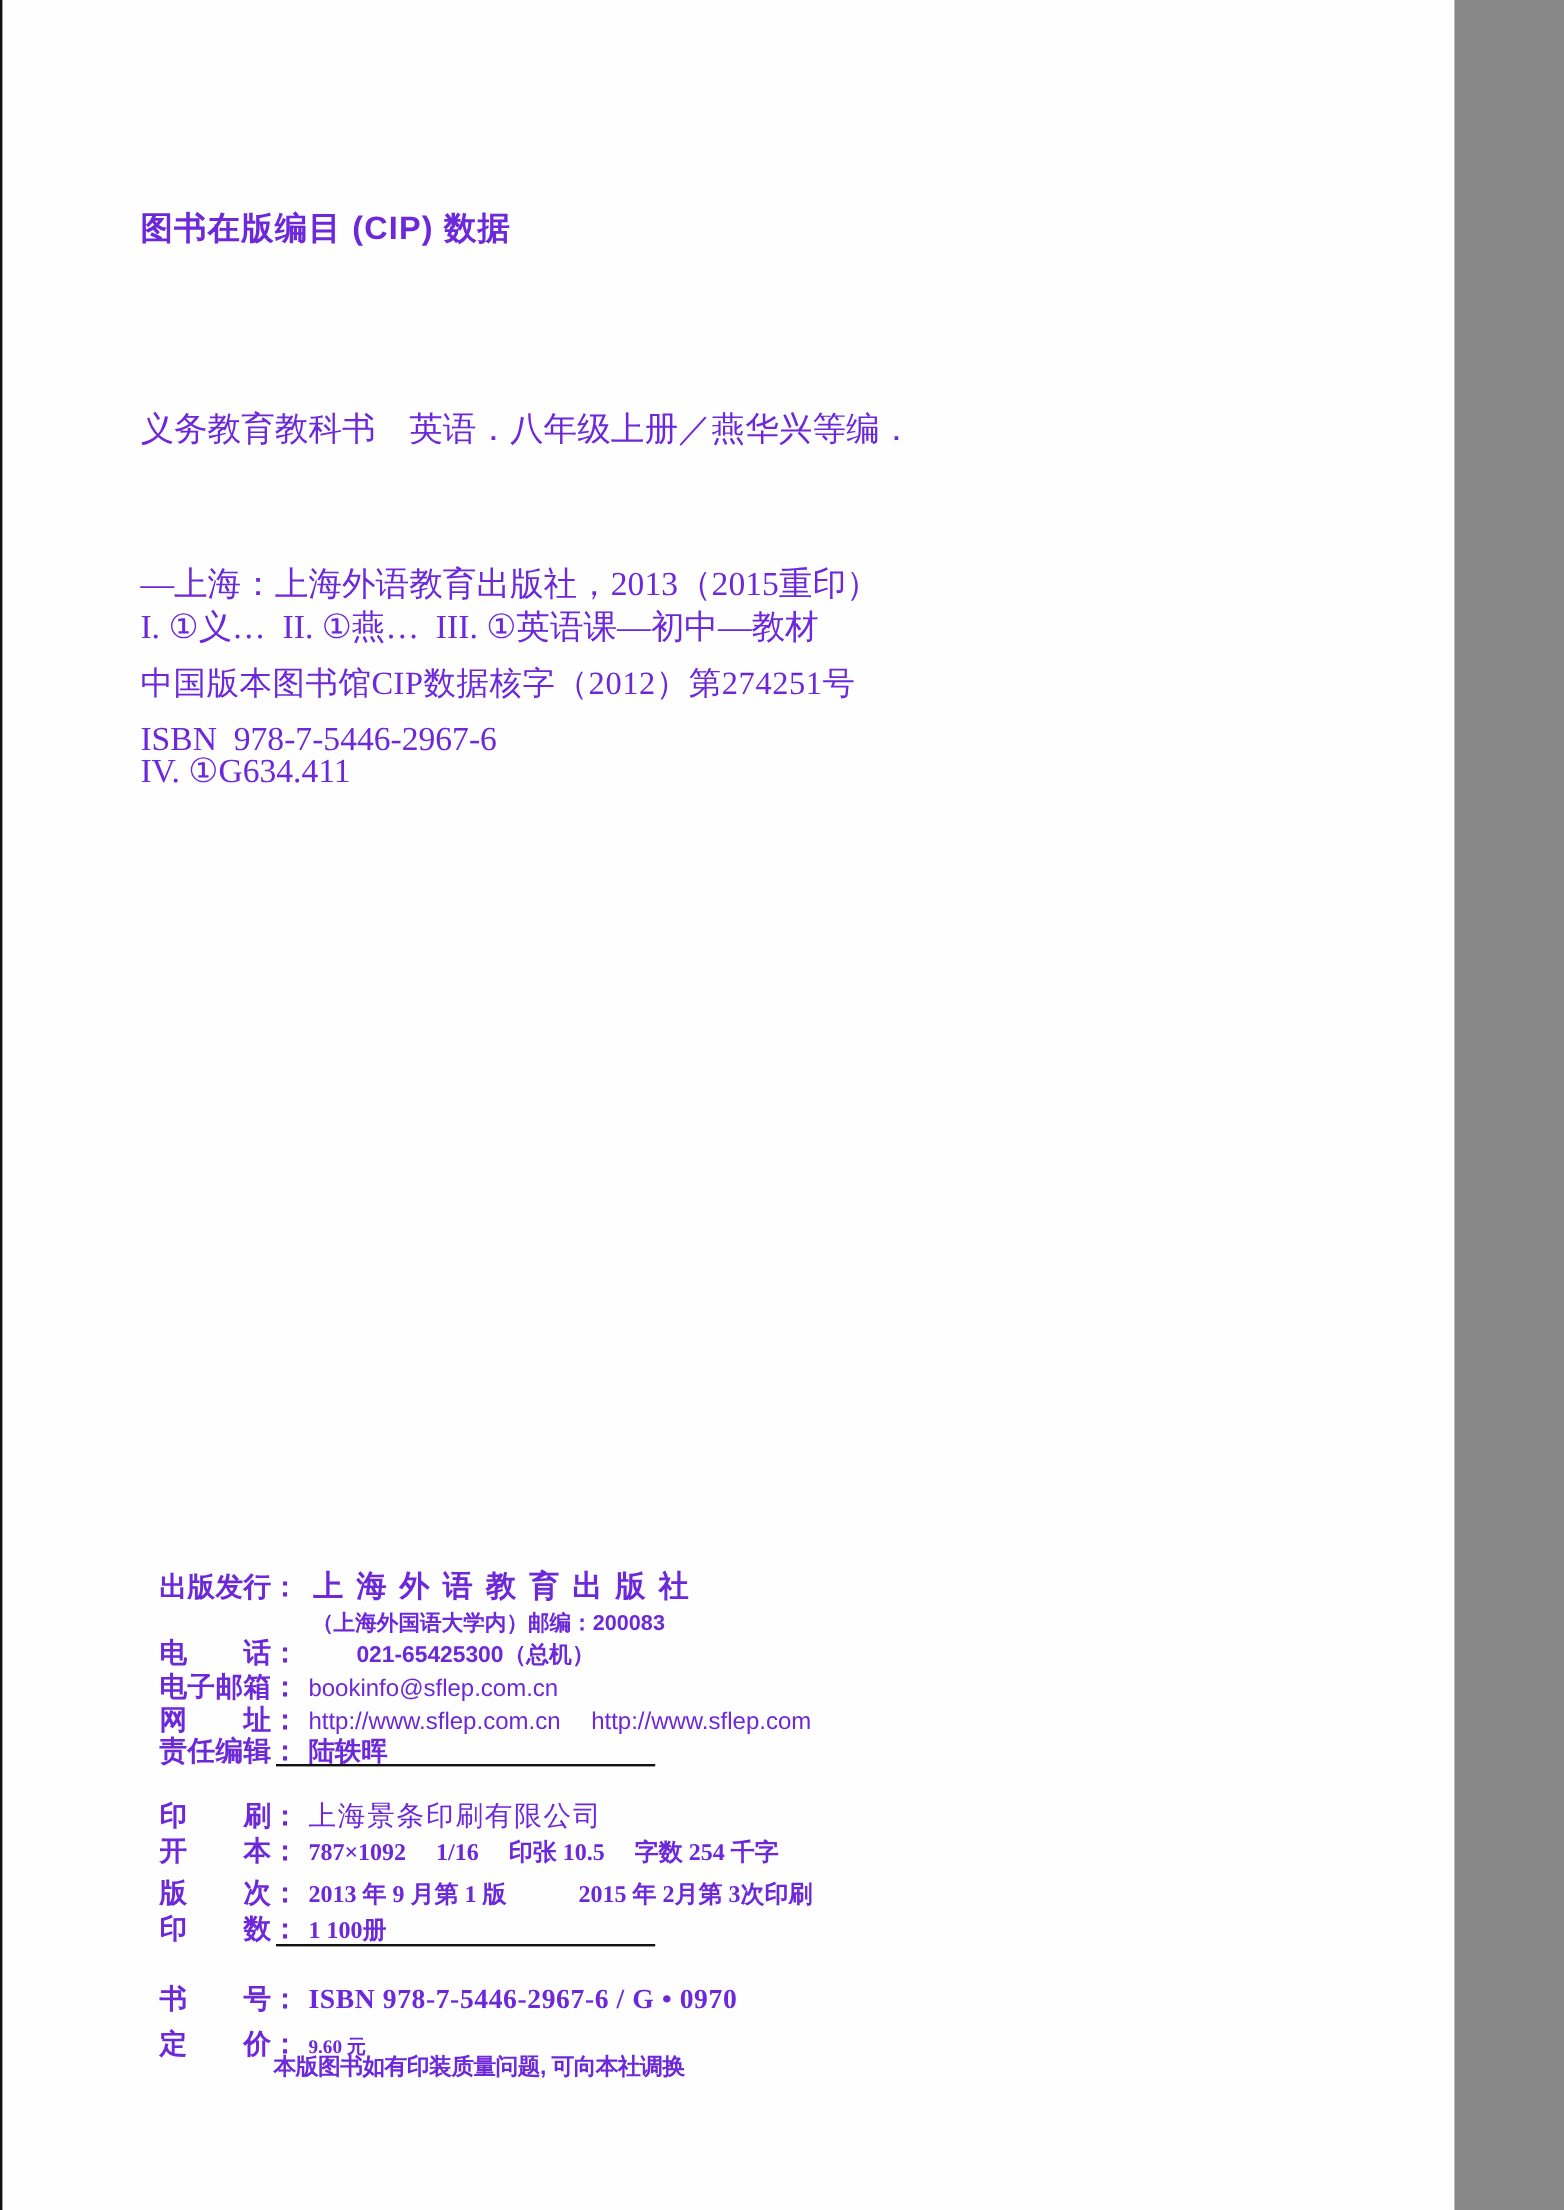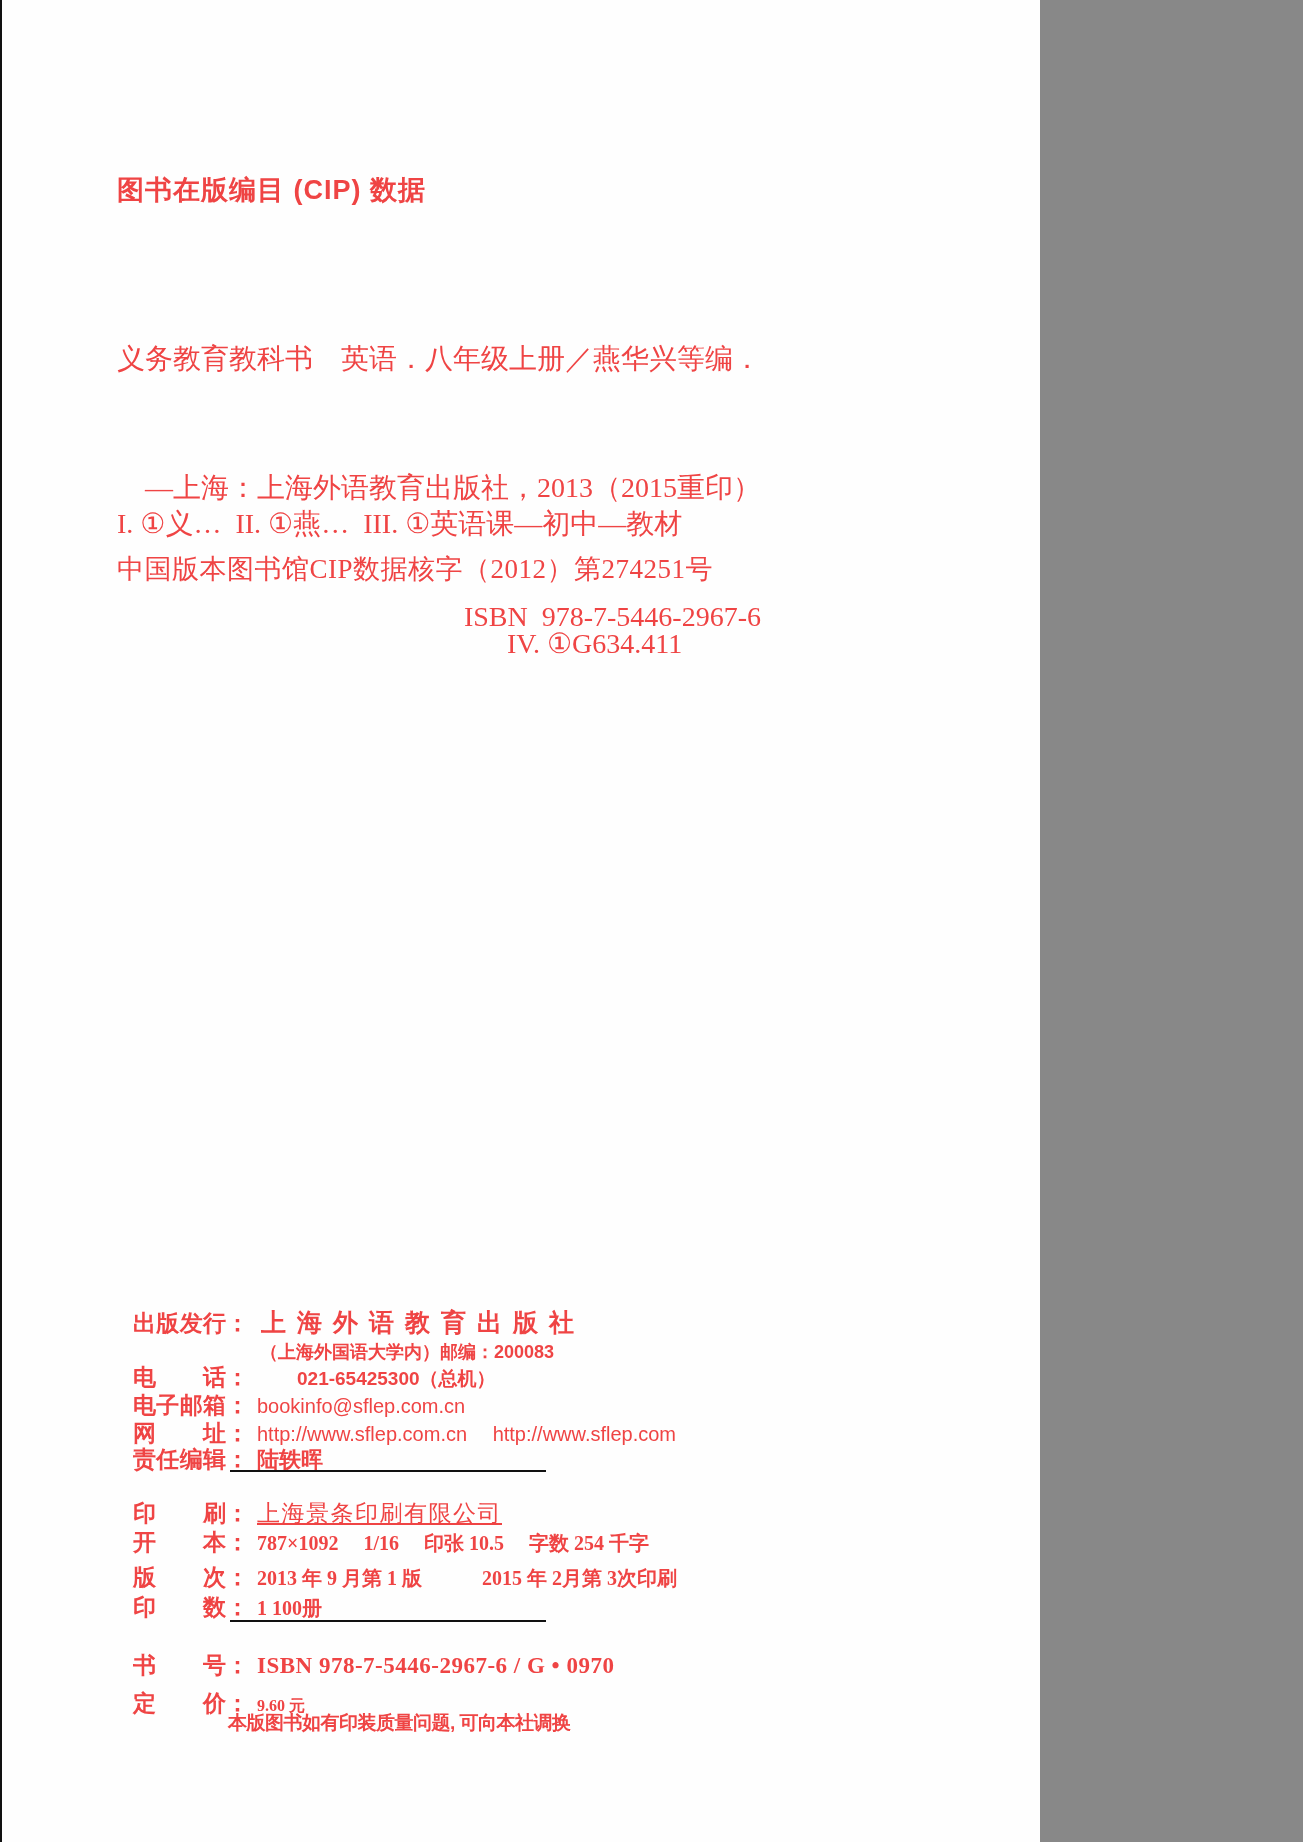--- a/index.html
+++ b/index.html
@@ -1,28 +1,28 @@
 <!DOCTYPE html>
 <html><head>
 <meta charset="utf-8">
 <style>
   html,body{margin:0;padding:0;background:#888;}
   .page{
     position:relative;
-    width:1040px;height:1842px;
+    width:1212px;height:1842px;
     background:#fefefe;
     overflow:hidden;
     font-family:"Liberation Serif", serif;
-    color:#ef4444;
+    color:#6d28d9;
   }
   .edge-line{
     position:absolute;left:0;top:0;width:2px;height:1842px;background:#111;
   }
   .abs{position:absolute;}
-  .pre{white-space:pre-wrap;text-align:right;}
+  .pre{white-space:pre-wrap;}
 
   
   .cip-heading{
     left:117px;top:176px;
     font-family:"Liberation Sans", sans-serif;
     font-weight:bold;font-size:27px;line-height:1.1;
     letter-spacing:1px;
   }
   .bib-block{
     left:117px;top:251px;
@@ -52,21 +52,21 @@
     font-weight:bold;font-size:23px;
   }
   .val{margin-left:8px;}
   .v-pubname{
     font-family:"Liberation Serif", serif;
     font-weight:bold;font-size:25px;letter-spacing:11px;margin-left:12px;
   }
   .v-heibold{font-family:"Liberation Sans", sans-serif;font-weight:bold;font-size:19px;margin-left:48px;}
   .v-sans{font-family:"Liberation Sans", sans-serif;font-size:20px;}
   .v-hei{font-family:"Liberation Sans", sans-serif;font-size:22px;font-weight:600;}
-  .v-song{font-family:"Liberation Serif", serif;font-size:23px;letter-spacing:1.5px;text-decoration:underline;}
+  .v-song{font-family:"Liberation Serif", serif;font-size:23px;letter-spacing:1.5px;}
   .v-num{font-family:"Liberation Serif", serif;font-weight:bold;font-size:20px;}
   .v-isbn{font-family:"Liberation Serif", serif;font-weight:bold;font-size:23px;letter-spacing:0.5px;}
   .v-price{font-family:"Liberation Serif", serif;font-weight:bold;font-size:16px;}
   .addr-row{
     left:240px;
     font-family:"Liberation Sans", sans-serif;
     font-weight:bold;font-size:18px;
   }
   .addr-pc{}
   .rule{

